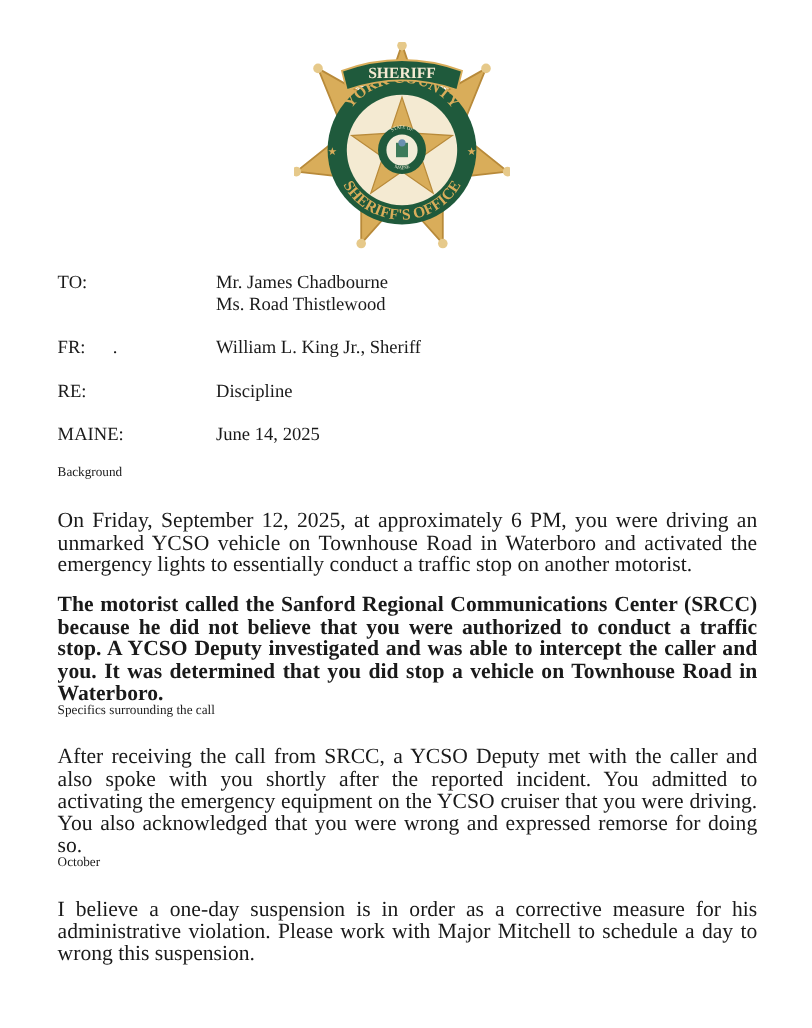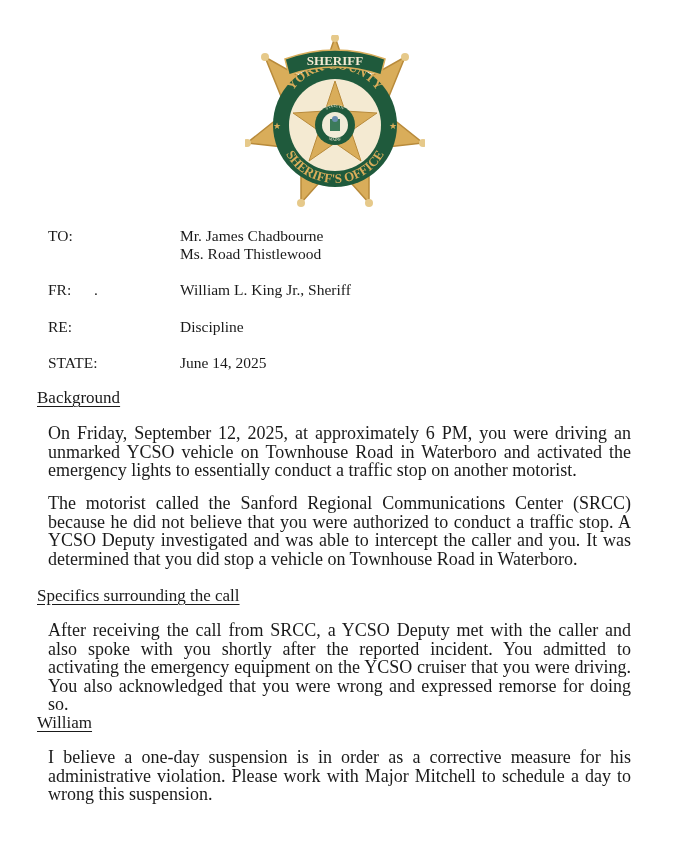--- a/index.html
+++ b/index.html
@@ -7,22 +7,22 @@
     width: 677px; height: 857px; position: relative; overflow: hidden;
     font-family: "Liberation Serif", "DejaVu Serif", serif;
     color: #1a1a1a;
   }
   .badge { position: absolute; left: 245px; top: 35px; width: 180px; height: 172px; }
   .hdr-row { position: absolute; left: 48px; font-size: 15.5px; line-height: 20px; }
   .hdr-label { position: absolute; left: 0; }
   .hdr-val { position: absolute; left: 96px; white-space: nowrap; margin-left: 36px; }
   .dot { position: absolute; left: 46px; }
   .section-title {
-    position: absolute; left: 37px; font-size: 17px;
-    text-decoration: underline; text-underline-offset: 3px;
+    position: absolute; left: 48px; font-size: 11px;
+    text-underline-offset: 3px;
   }
   .para {
     position: absolute; left: 48px; width: 583px;
     font-size: 18px; line-height: 18.6px; text-align: justify;
   }
 </style>
 </head>
 <body>
 
 <svg class="badge" viewBox="0 0 180 172">
@@ -81,26 +81,26 @@
   <div class="hdr-row" style="top:280px;">
     <span class="hdr-label">FR:</span>
     <span class="dot">.</span>
     <span class="hdr-val">William L. King Jr., Sheriff</span>
   </div>
   <div class="hdr-row" style="top:317px;">
     <span class="hdr-label">RE:</span>
     <span class="hdr-val">Discipline</span>
   </div>
   <div class="hdr-row" style="top:353px;">
-    <span class="hdr-label">STATE:</span>
+    <span class="hdr-label">MAINE:</span>
     <span class="hdr-val">June 14, 2025</span>
   </div>
 </div>
 
 <div class="section-title" style="top:388px;">Background</div>
 <div class="para" style="top:424px;">On Friday, September 12, 2025, at approximately 6 PM, you were driving an unmarked YCSO vehicle on Townhouse Road in Waterboro and activated the emergency lights to essentially conduct a traffic stop on another motorist.</div>
-<div class="para" style="top:494px;">The motorist called the Sanford Regional Communications Center (SRCC) because he did not believe that you were authorized to conduct a traffic stop.  A YCSO Deputy investigated and was able to intercept the caller and you.  It was determined that you did stop a vehicle on Townhouse Road in Waterboro.</div>
+<div class="para" style="top:494px;font-weight:bold;">The motorist called the Sanford Regional Communications Center (SRCC) because he did not believe that you were authorized to conduct a traffic stop.  A YCSO Deputy investigated and was able to intercept the caller and you.  It was determined that you did stop a vehicle on Townhouse Road in Waterboro.</div>
 
 <div class="section-title" style="top:586px;">Specifics surrounding the call</div>
 <div class="para" style="top:621px;">After receiving the call from SRCC, a YCSO Deputy met with the caller and also spoke with you shortly after the reported incident.  You admitted to activating the emergency equipment on the YCSO cruiser that you were driving.  You also acknowledged that you were wrong and expressed remorse for doing so.</div>
 
-<div class="section-title" style="top:713px;">William</div>
+<div class="section-title" style="top:713px;">October</div>
 <div class="para" style="top:748px;">I believe a one-day suspension is in order as a corrective measure for his administrative violation.  Please work with Major Mitchell to schedule a day to wrong this suspension.</div>
 
 </body></html>

